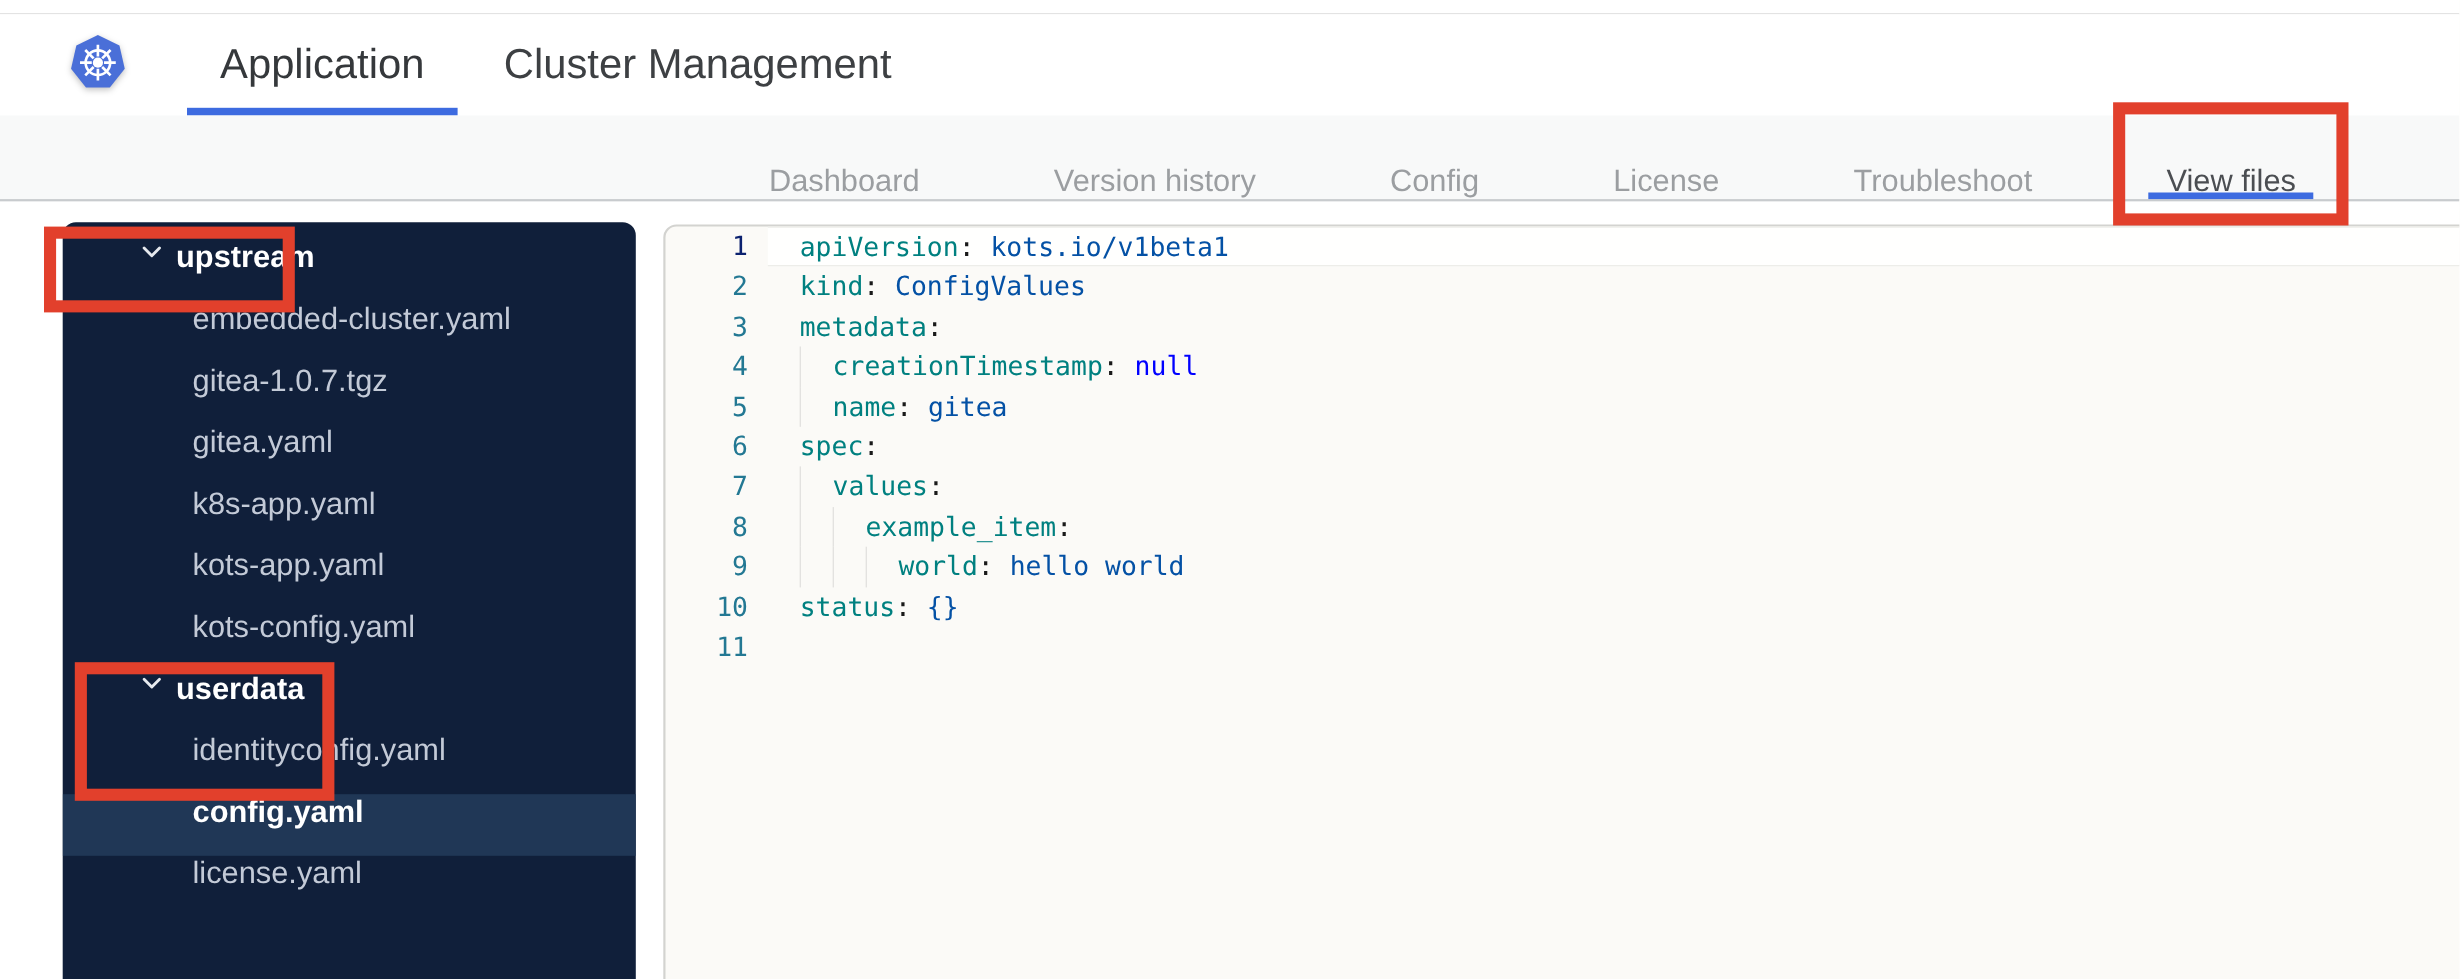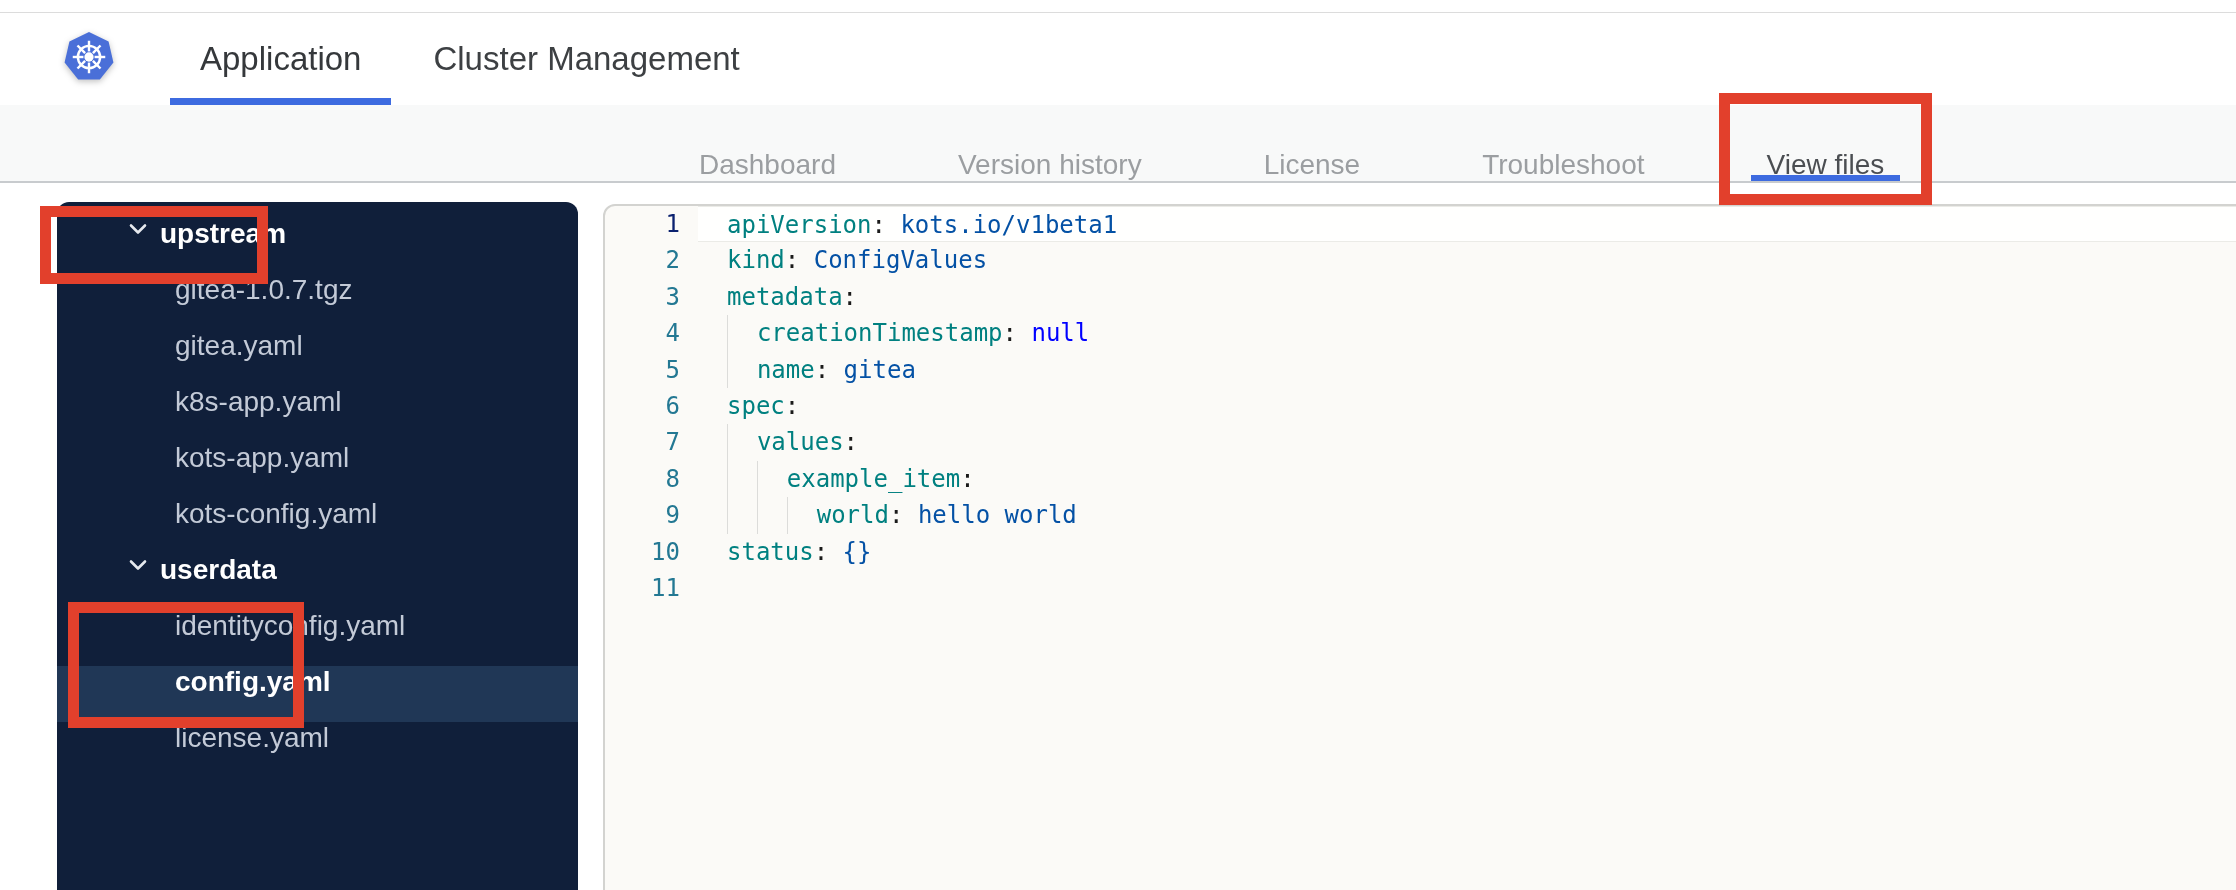--- a/index.html
+++ b/index.html
@@ -12,21 +12,21 @@
   body{background:#fff;font-family:"Liberation Sans",sans-serif;}
   .page{position:relative;width:2236px;height:890px;background:#fff;overflow:hidden;}
 
   
   .topline{position:absolute;left:0;top:12px;width:100%;height:1px;background:#dcdcdc;}
 
   
   .topbar{position:absolute;left:0;top:13px;width:100%;height:92px;background:#fff;display:flex;align-items:stretch;}
   .logo{position:absolute;left:63px;top:18px;width:52px;height:52px;filter:drop-shadow(0 2px 3px rgba(0,0,0,0.25));}
   .app-tabs{margin-left:170px;display:flex;gap:12px;height:100%;}
-  .app-tab{position:relative;display:flex;align-items:center;padding:0 30px;font-size:33px;color:#3d4043;cursor:pointer;}
+  .app-tab{position:relative;display:flex;align-items:center;padding:0 30px;font-size:38px;color:#3d4043;cursor:pointer;}
   .app-tab.active{color:#35383b;}
   .app-tab.active::after{content:"";position:absolute;left:0;right:0;bottom:0;height:7px;background:var(--underline);}
 
   
   .subnav{position:absolute;left:0;top:105px;width:100%;height:78px;background:#f8f9f9;border-bottom:2px solid #c8cbce;display:flex;align-items:stretch;padding-left:677px;gap:78px;}
   .nav-item{position:relative;display:flex;align-items:flex-end;padding:0 22px;font-size:28px;color:#9b9ea1;cursor:pointer;white-space:nowrap;}
   .nav-item.active{color:#4b4e52;}
   .nav-item.active::after{content:"";position:absolute;left:6px;right:6px;bottom:0;height:6px;background:var(--underline);}
 
   
@@ -87,39 +87,45 @@
   </header>
 
   <nav class="subnav" id="subnav">
       <div class="nav-item">
         <span>Dashboard</span>
       </div>
       <div class="nav-item">
         <span>Version history</span>
       </div>
       <div class="nav-item">
+        <span>Config</span>
+      </div>
+      <div class="nav-item">
         <span>License</span>
       </div>
       <div class="nav-item">
         <span>Troubleshoot</span>
       </div>
       <div class="nav-item active">
         <span>View files</span>
         <div class="anno anno-nav"></div>
       </div>
     </nav>
 
   <aside class="sidebar" id="file-tree">
       <div class="tree-row folder">
         <svg class="chev" width="22" height="22" viewBox="0 0 22 22">
           <path d="M4 7.5 L11 14.5 L18 7.5" fill="none" stroke="#e6e9ee" stroke-width="2.6" stroke-linecap="round" stroke-linejoin="round"></path>
         </svg>
         <span>upstream</span>
       </div>
       <div class="tree-row file">
+        <span>embedded-cluster.yaml</span>
+      </div>
+      <div class="tree-row file">
         <span>gitea-1.0.7.tgz</span>
       </div>
       <div class="tree-row file">
         <span>gitea.yaml</span>
       </div>
       <div class="tree-row file">
         <span>k8s-app.yaml</span>
       </div>
       <div class="tree-row file">
         <span>kots-app.yaml</span>

